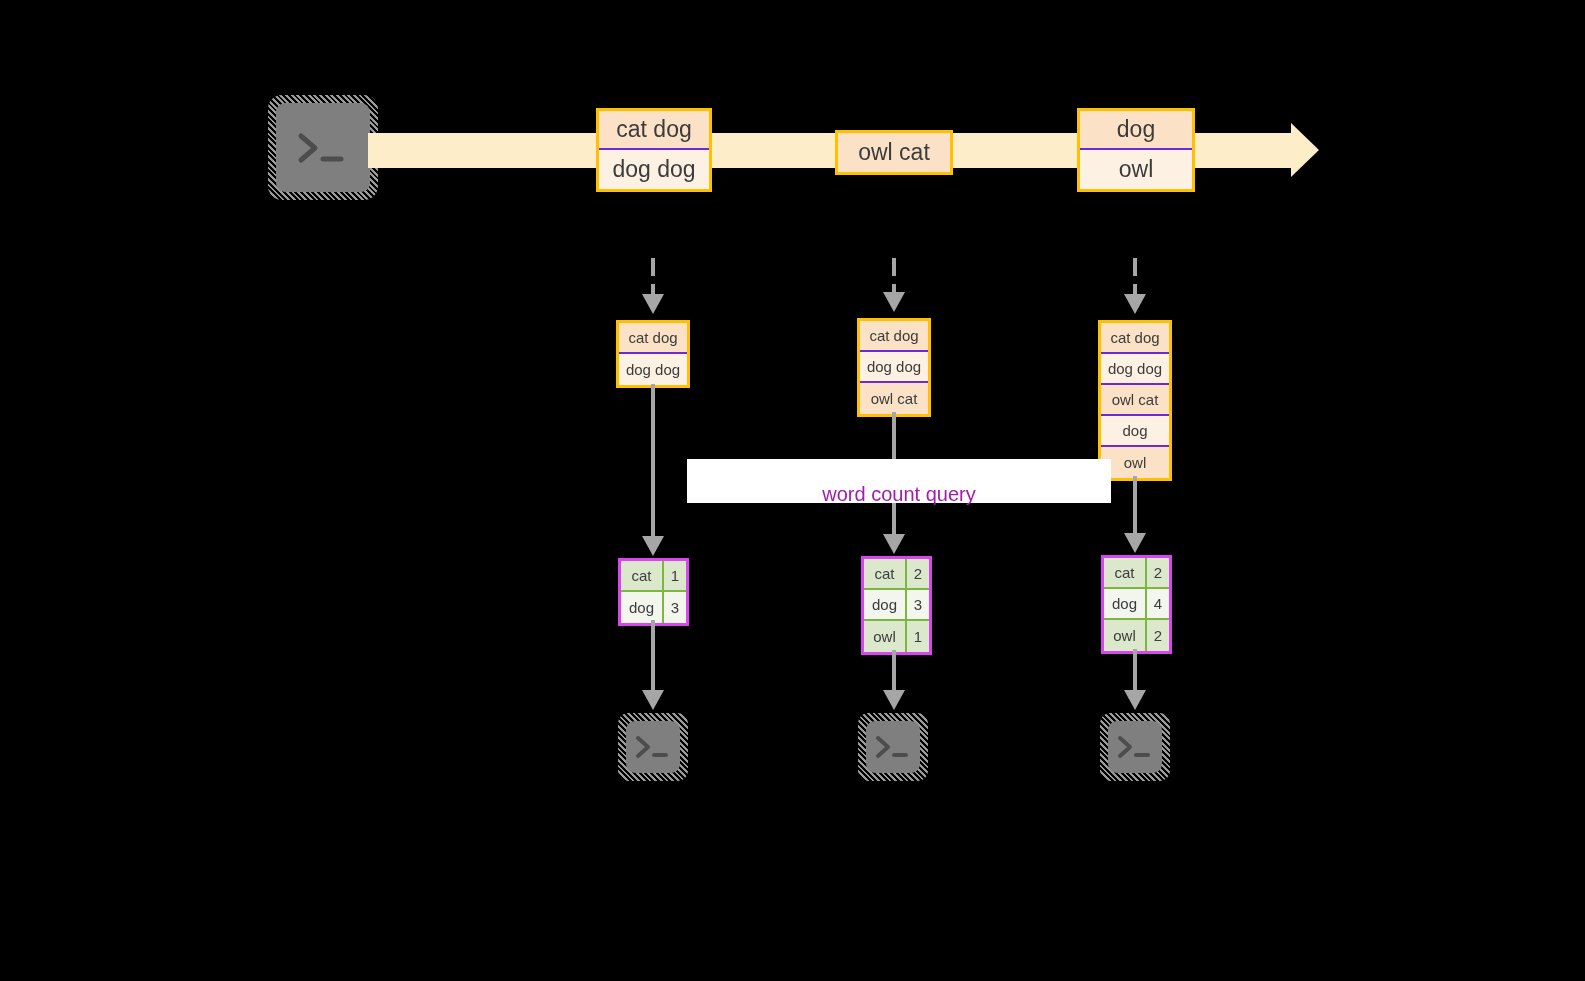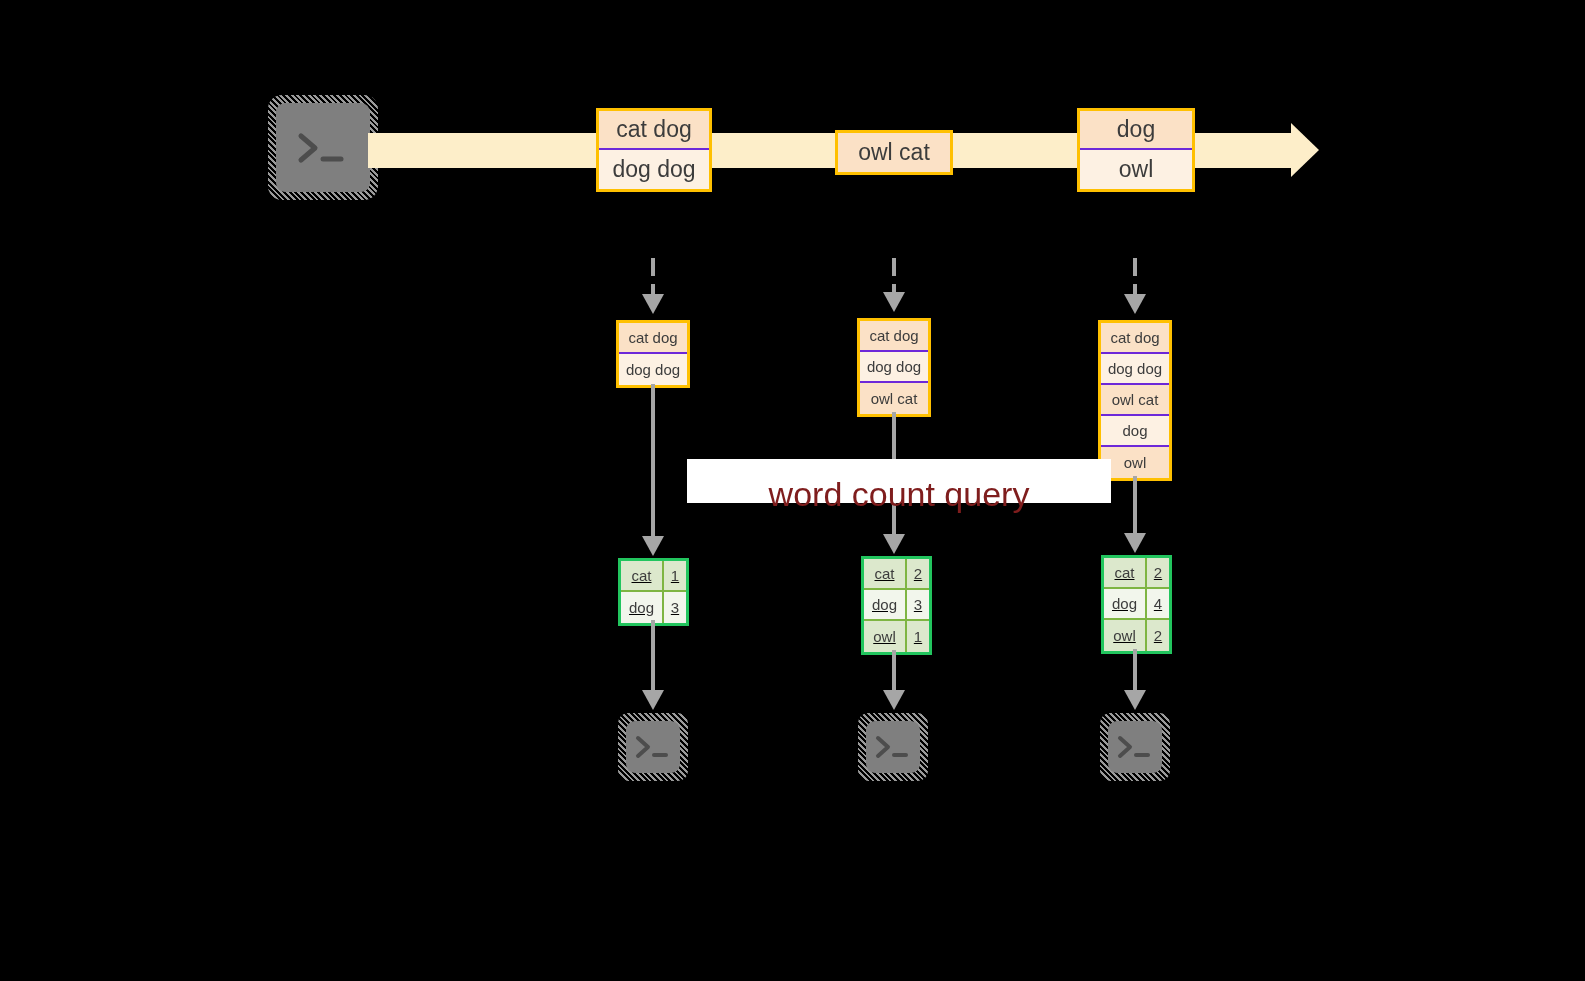--- a/index.html
+++ b/index.html
@@ -66,23 +66,22 @@
   }
   .rec-cell:last-child { border-bottom: none; }
   .rec-cell.alt { background: #fbe1c6; }
 
   .rec-box.top .rec-cell { font-size: 23px; height: 39px; }
   .rec-box.mid .rec-cell { font-size: 15px; height: 31px; }
 
   
   .res-table {
     position: absolute;
-    border: 3px solid #22c55e;
+    border: 3px solid #d946ef;
     background: #eff4e8;
-    text-decoration: underline;
   }
   .res-row {
     display: flex;
     border-bottom: 2px solid #7eb542;
     height: 31px;
   }
   .res-row:last-child { border-bottom: none; }
   .res-row.alt .res-key, .res-row.alt .res-val { background: #dce8cc; }
   .res-key, .res-val {
     display: flex;
@@ -120,22 +119,22 @@
 
   
   .query-band {
     position: absolute;
     background: #ffffff;
     display: flex;
     align-items: center;
     justify-content: center;
   }
   .query-band span {
-    font-size: 34px;
-    color: #7f1d1d;
+    font-size: 20px;
+    color: #a21caf;
     white-space: nowrap;
     margin-top: 27px;
   }
 </style>
 </head>
 <body>
 
 <div id="canvas">
 
   <div class="terminal" style="left:268px; top:95px; width:110px; height:105px; border-radius:14px;">

